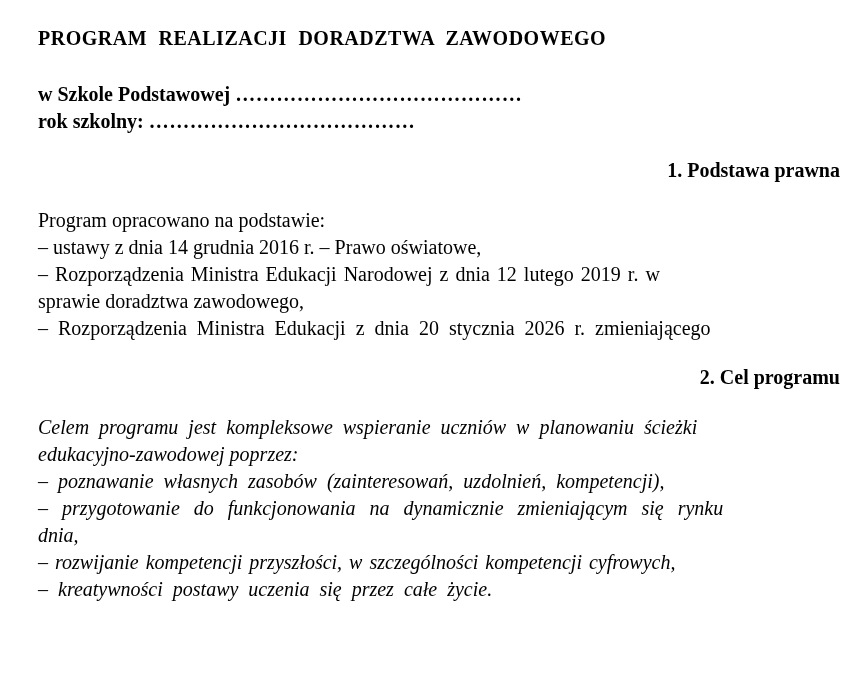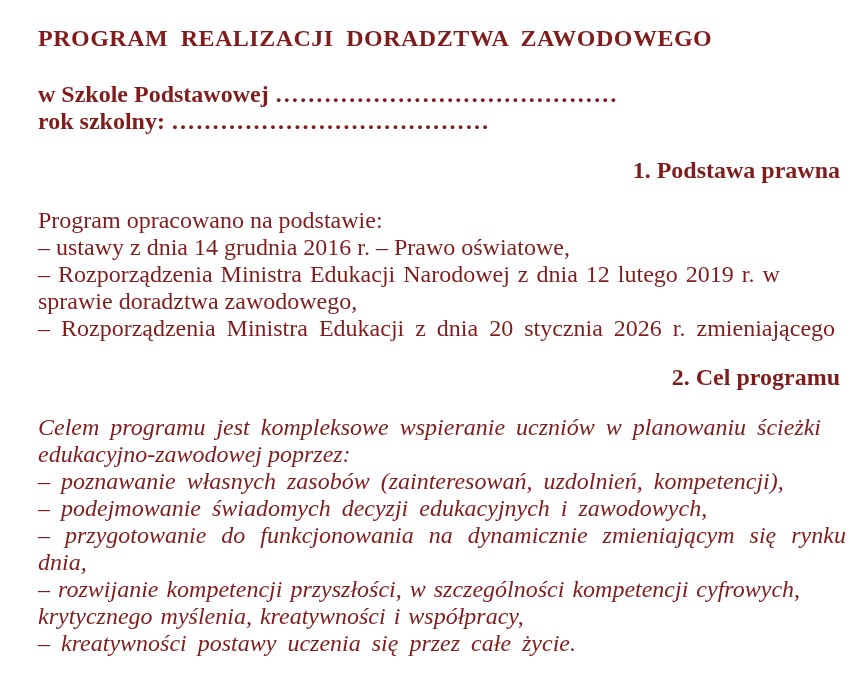--- a/index.html
+++ b/index.html
@@ -7,23 +7,23 @@
     padding: 0;
     background: #ffffff;
   }
   .page {
     position: relative;
     width: 860px;
     height: 695px;
     background: #ffffff;
     overflow: hidden;
     font-family: "Liberation Serif", "DejaVu Serif", serif;
-    font-size: 24px;
+    font-size: 20px;
     line-height: 27px;
-    color: #7f1d1d;
+    color: #000000;
   }
   .content {
     padding: 25px 20px 0 38px;
   }
   .doc-title {
     font-weight: bold;
     letter-spacing: 0.5px;
     word-spacing: 6px;
     white-space: nowrap;
     margin: 0 0 29px 0;
@@ -93,22 +93,20 @@
       <div class="line italic">sprawie doradztwa zawodowego,</div>
       <div class="line italic ws-md">– Rozporządzenia Ministra Edukacji z dnia 20 stycznia 2026 r. zmieniającego</div>
     </div>
 
     <div class="sect-heading">2. Cel programu</div>
 
     <div class="para">
       <div class="line ws-md">Celem programu jest kompleksowe wspieranie uczniów w planowaniu ścieżki</div>
       <div class="line">edukacyjno-zawodowej poprzez:</div>
       <div class="line ws-md">– poznawanie własnych zasobów (zainteresowań, uzdolnień, kompetencji),</div>
-      <div class="line ws-md">– podejmowanie świadomych decyzji edukacyjnych i zawodowych,</div>
       <div class="line ws-lg">– przygotowanie do funkcjonowania na dynamicznie zmieniającym się rynku</div>
       <div class="line">dnia,</div>
       <div class="line ws-sm">– rozwijanie kompetencji przyszłości, w szczególności kompetencji cyfrowych,</div>
-      <div class="line ws-sm">krytycznego myślenia, kreatywności i współpracy,</div>
       <div class="line ws-md">– kreatywności postawy uczenia się przez całe życie.</div>
     </div>
 
   </div>
 </div>
 
 </body></html>

